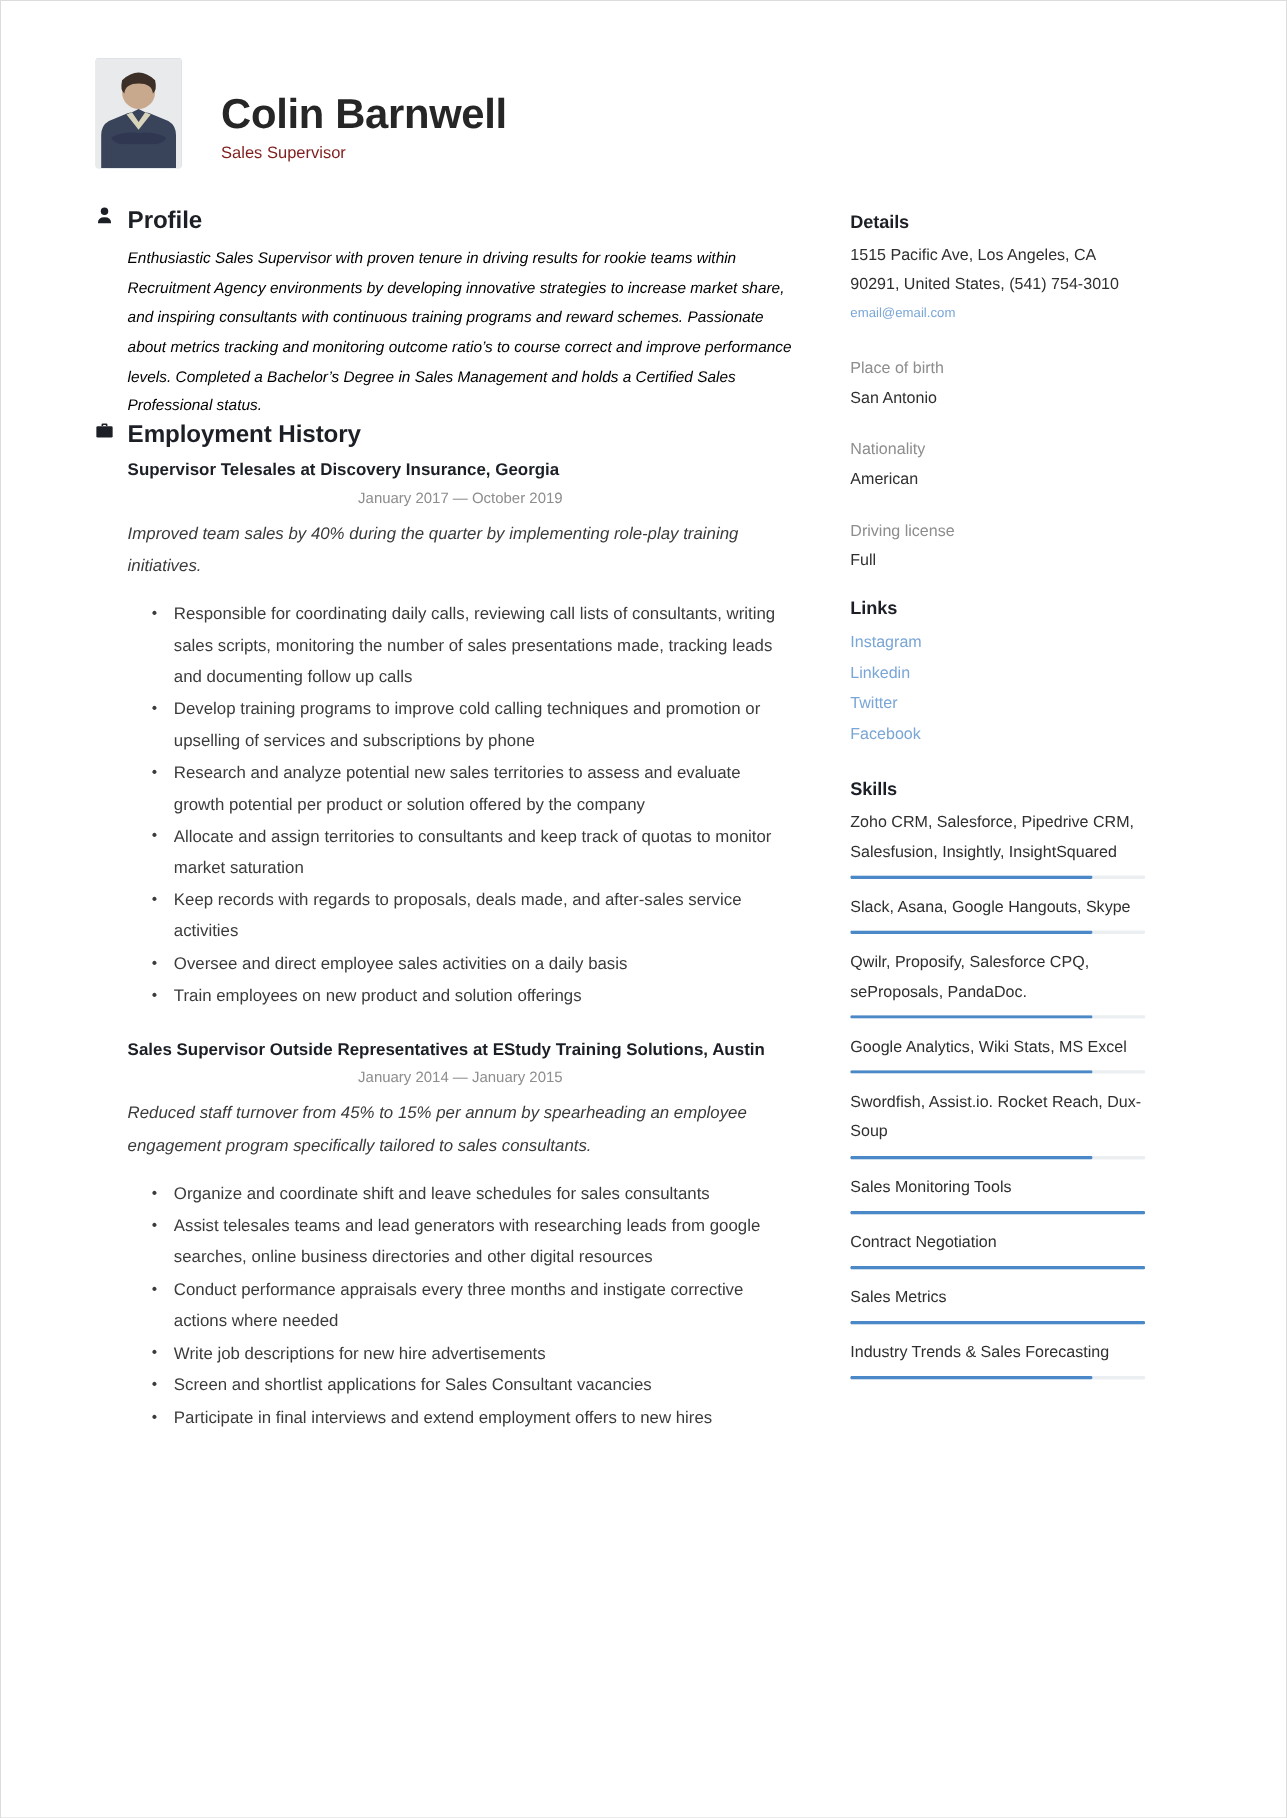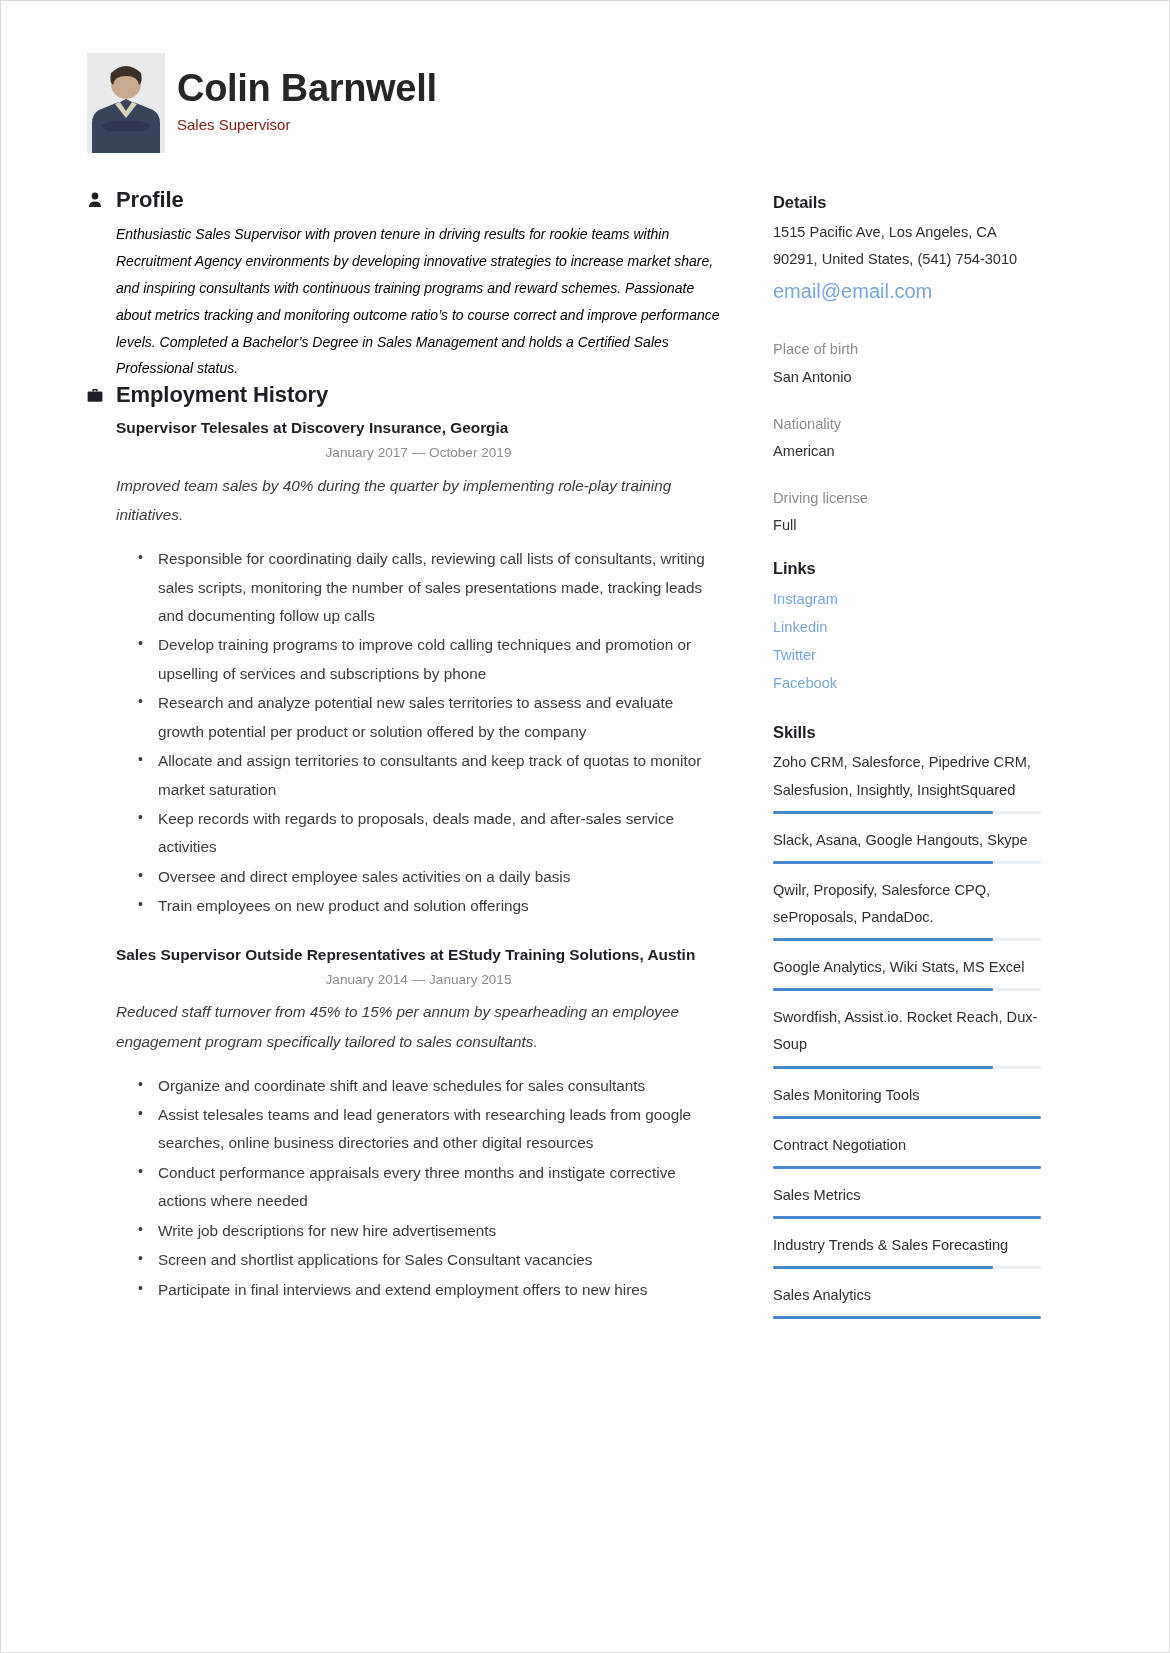--- a/index.html
+++ b/index.html
@@ -22,22 +22,22 @@
     left: 0; top: 0;
     width: 1170px;
     height: 1653px;
     background: #fff;
     padding: 52px 120px 40px 78px;
   }
 
   
   .header {
     display: flex;
-    align-items: center;
-    gap: 12px;
+    align-items: flex-end;
+    gap: 36px;
     margin-bottom: 34px;
     padding-left: 8px;
   }
   .photo {
     width: 78px;
     height: 100px;
     flex: 0 0 78px;
     border-radius: 2px;
     overflow: hidden;
     background: #b9c2cc;
@@ -72,21 +72,21 @@
   .col-right {
     width: 268px;
     flex: 0 0 268px;
     margin-left: 52px;
     padding-top: 6px;
   }
 
   
   .section-head {
     display: flex;
-    align-items: center;
+    align-items: flex-start;
     gap: 13px;
     margin-bottom: 8px;
   }
   .section-icon {
     width: 16px;
     height: 18px;
     flex: 0 0 16px;
     display: flex;
     align-items: center;
     justify-content: center;
@@ -179,21 +179,21 @@
   }
   .side-group { margin-bottom: 20px; }
   .link {
     display: block;
     font-size: 14.6px;
     line-height: 1.92;
     color: #7aa6d6;
     text-decoration: none;
   }
   .email-link {
-    font-size: 20px;
+    font-size: 12px;
     line-height: 1.86;
     color: #7aa6d6;
     text-decoration: none;
     display: block;
   }
 
   
   .skill { margin-bottom: 3px; }
   .skill-name {
     font-size: 14.6px;
@@ -377,24 +377,18 @@
             <div class="skill-bar">
               <div class="skill-fill" style="width: 100%;"></div>
             </div>
           </div>
           <div class="skill">
             <div class="skill-name">Industry Trends &amp; Sales Forecasting</div>
             <div class="skill-bar">
               <div class="skill-fill" style="width: 82%;"></div>
             </div>
           </div>
-          <div class="skill">
-            <div class="skill-name">Sales Analytics</div>
-            <div class="skill-bar">
-              <div class="skill-fill" style="width: 100%;"></div>
-            </div>
-          </div>
         </div>
 
       </div>
     </div>
   </div>
 </div>
 
 </body></html>

